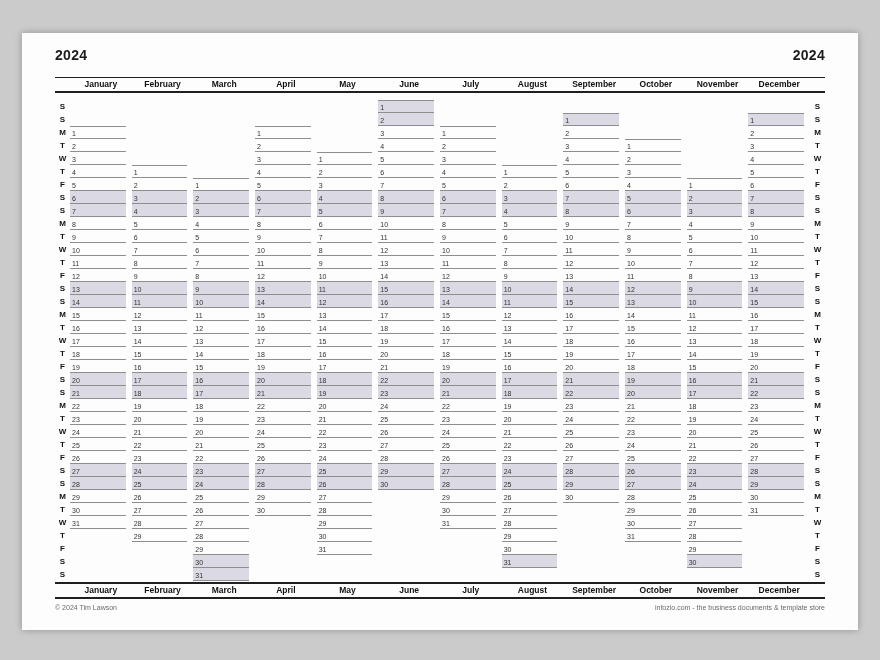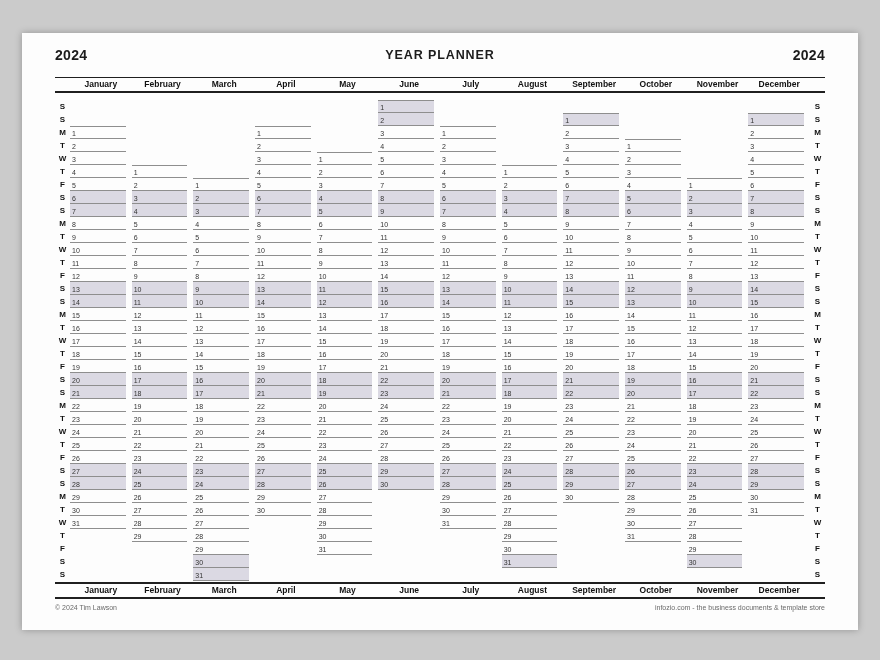--- a/index.html
+++ b/index.html
@@ -43,21 +43,20 @@
   .pfooter{position:absolute;top:570px;left:33px;right:33px;display:flex;
     justify-content:space-between;font-size:7px;color:#6a6a6a;line-height:9px;}
 </style>
 </head>
 <body>
 
 <div class="page">
 
   <div class="hdr">
     <span class="yr left">2024</span>
-    <span class="ttl">YEAR PLANNER</span>
     <span class="yr right">2024</span>
   </div>
 
   <div class="band top" id="band-top">
       <span></span>
       <span class="mlabel">January</span>
       <span class="mlabel">February</span>
       <span class="mlabel">March</span>
       <span class="mlabel">April</span>
       <span class="mlabel">May</span>

